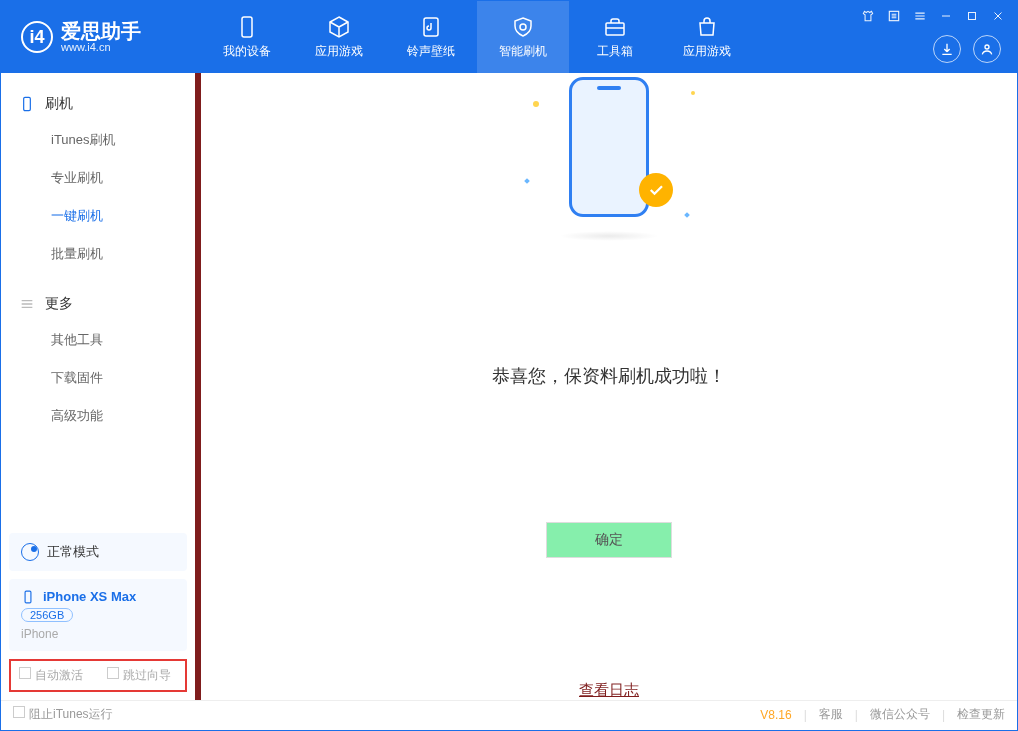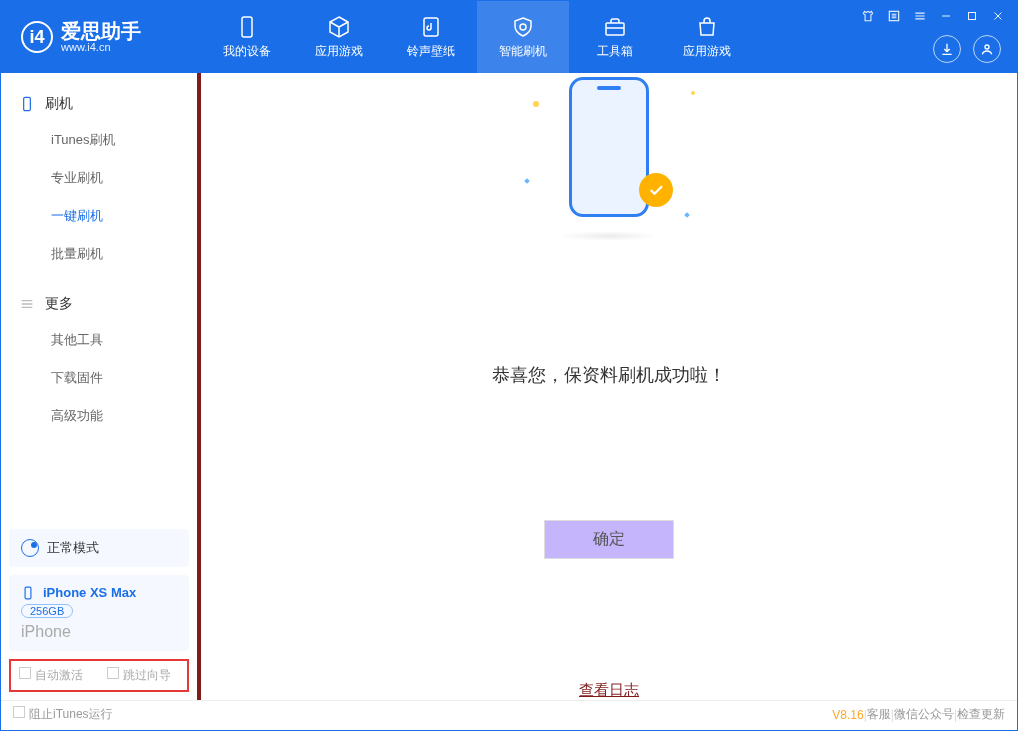--- a/index.html
+++ b/index.html
@@ -17,60 +17,60 @@
 .nav-tab.active { background: rgba(255,255,255,0.15); }
 .nav-icon { width: 24px; height: 24px; margin-bottom: 4px; }
 .nav-label { font-size: 12px; }
 
 .header-right { position: absolute; right: 10px; top: 6px; display: flex; align-items: center; gap: 8px; font-size: 12px; }
 .header-right .win-btn { width: 18px; height: 18px; display: flex; align-items: center; justify-content: center; cursor: pointer; opacity: 0.9; }
 .header-actions { position: absolute; right: 16px; bottom: 10px; display: flex; gap: 12px; }
 .circle-btn { width: 28px; height: 28px; border: 1.5px solid rgba(255,255,255,0.7); border-radius: 50%; display: flex; align-items: center; justify-content: center; cursor: pointer; }
 
 .body-area { display: flex; height: calc(100% - 72px - 30px); }
-.sidebar { width: 200px; border-right: 4px solid #7f1d1d; display: flex; flex-direction: column; background: #fff; }
+.sidebar { width: 200px; border-right: 6px solid #7f1d1d; display: flex; flex-direction: column; background: #fff; }
 .side-section { padding: 14px 0 0 0; }
 .side-head { display: flex; align-items: center; padding: 8px 18px; font-size: 14px; color: #333; }
 .side-head svg, .side-head .hico { margin-right: 10px; }
 .side-items { padding-left: 50px; }
 .side-item { padding: 10px 0; font-size: 13px; color: #666; cursor: pointer; }
 .side-item.active { color: #1a6fe8; }
 
 .side-device { margin-top: auto; }
 .mode-card { margin: 8px; background: #f5f9ff; border-radius: 4px; padding: 10px 12px; display: flex; align-items: center; font-size: 13px; color: #333; }
 .mode-dot { width: 18px; height: 18px; border: 1.5px solid #1a6fe8; border-radius: 50%; display: flex; align-items: center; justify-content: center; margin-right: 8px; position: relative; }
 .mode-dot::after { content: ""; width: 6px; height: 6px; background: #1a6fe8; border-radius: 50%; position: absolute; top: 1.5px; right: 1.5px; }
 .device-card { margin: 0 8px 8px; background: #f5f9ff; border-radius: 4px; padding: 10px 12px; }
 .device-line { display: flex; align-items: center; gap: 8px; }
 .device-name { font-size: 13px; color: #1a6fe8; font-weight: 600; }
 .device-cap { display: inline-block; border: 1px solid #8fc0ff; color: #1a6fe8; border-radius: 10px; padding: 0 8px; font-size: 11px; margin-top: 4px; }
-.device-type { font-size: 16px; color: #aaa; margin-top: 4px; }
+.device-type { font-size: 12px; color: #aaa; margin-top: 4px; }
 
 .options-box { margin: 8px; border: 2px solid #e53935; padding: 6px 8px; display: flex; gap: 24px; font-size: 12px; color: #aaa; align-items: center; }
 .chk { width: 12px; height: 12px; border: 1px solid #ccc; display: inline-block; margin-right: 4px; }
 
 .main { flex: 1; display: flex; flex-direction: column; align-items: center; justify-content: space-between; position: relative; }
 .illus { width: 120px; height: 160px; position: relative; margin-bottom: 24px; }
 .phone { width: 80px; height: 140px; border: 3px solid #2f7ff2; border-radius: 14px; background: #eaf3ff; position: absolute; left: 20px; top: 4px; }
 .phone::before { content: ""; position: absolute; top: 6px; left: 50%; transform: translateX(-50%); width: 24px; height: 4px; background: #2f7ff2; border-radius: 2px; }
 .check-badge { position: absolute; right: -4px; bottom: 26px; width: 34px; height: 34px; background: #ffb300; border-radius: 50%; display: flex; align-items: center; justify-content: center; }
 .sparkle { position: absolute; background: #ffd54f; }
 .sparkle.s1 { width: 6px; height: 6px; border-radius: 50%; left: -16px; top: 28px; }
 .sparkle.s2 { width: 4px; height: 4px; border-radius: 50%; right: -26px; top: 18px; }
 .sparkle.s3 { width: 4px; height: 4px; transform: rotate(45deg); right: -20px; bottom: 16px; background: #6ab7ff; }
 .sparkle.s4 { width: 4px; height: 4px; transform: rotate(45deg); left: -24px; bottom: 50px; background: #6ab7ff; }
 .shadow-el { position: absolute; bottom: -8px; left: 10px; width: 100px; height: 10px; background: radial-gradient(ellipse, rgba(0,0,0,0.08), transparent 70%); border-radius: 50%; }
 
 .success-msg { font-size: 18px; color: #333; margin-bottom: 28px; }
-.ok-btn { border: 1px solid #ddd; padding: 8px 48px; font-size: 16px; color: #555; background: #c4b5fd; cursor: pointer; margin-bottom: 16px; }
+.ok-btn { border: 1px solid #ddd; padding: 8px 48px; font-size: 14px; color: #555; background: #86efac; cursor: pointer; margin-bottom: 16px; }
 .log-link { font-size: 15px; color: #7f1d1d; text-decoration: underline; cursor: pointer; }
 
 .statusbar { height: 28px; border-top: 1px solid #eee; display: flex; align-items: center; padding: 9px 12px; font-size: 12px; color: #999; }
 .statusbar .left { display: flex; align-items: center; gap: 4px; }
-.statusbar .right { margin-left: auto; display: flex; align-items: center; }
+.statusbar .right { margin-left: auto; display: flex; align-items: center; gap: 12px; }
 .sep { color: #ddd; }
 .ver { color: #ffa726; }
 </style>
 </head>
 <body>
 
 <div class="header">
   <div class="logo-area">
     <div class="logo-circle">i4</div>
     <div class="logo-text">

